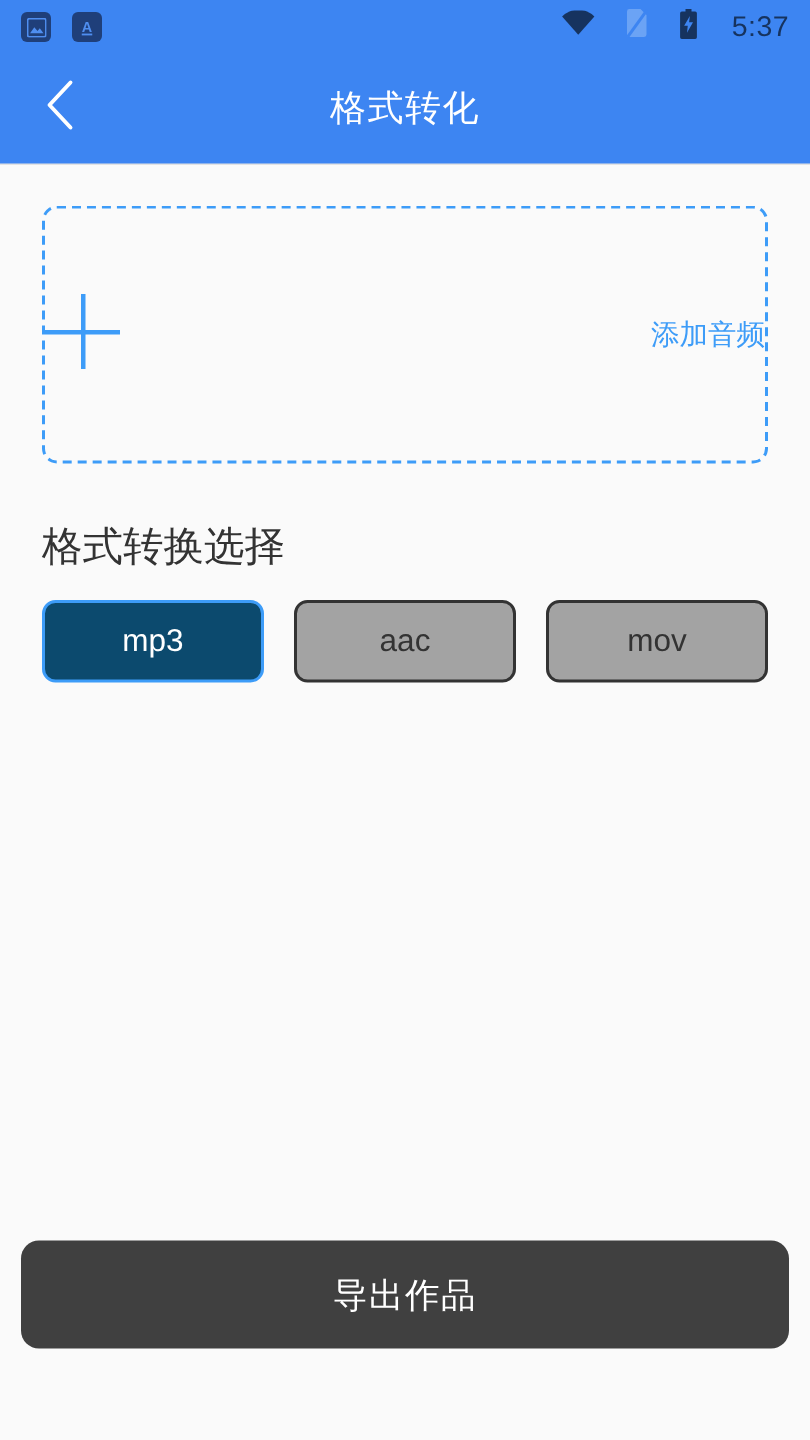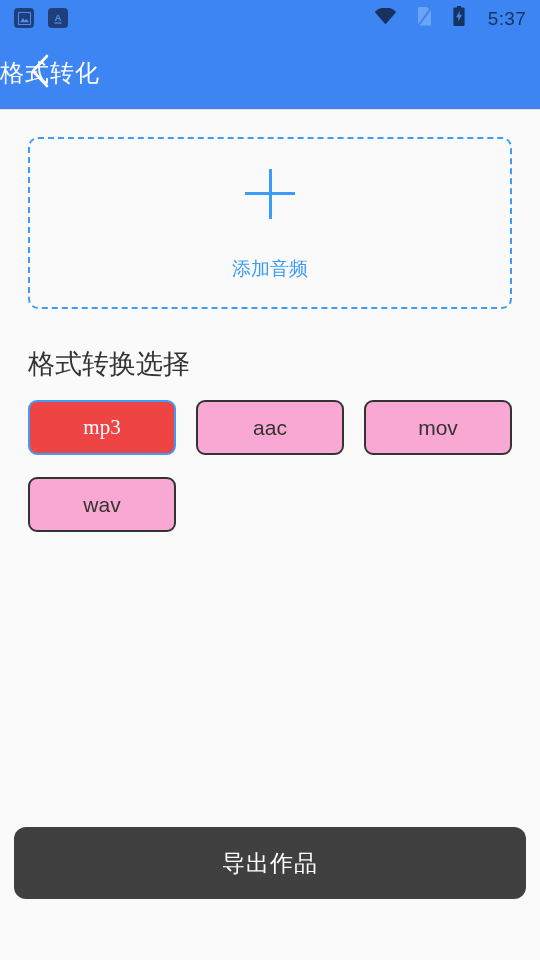--- a/index.html
+++ b/index.html
@@ -81,21 +81,21 @@
     left: 14px;
     top: 0;
     bottom: 0;
     width: 52px;
     display: flex;
     align-items: center;
     justify-content: center;
   }
   .appbar-title {
     width: 100%;
-    text-align: left;
+    text-align: center;
     color: #ffffff;
     font-size: 24px;
     letter-spacing: 1px;
     line-height: 1;
   }
 
   
   .content {
     flex: 1;
     display: flex;
@@ -104,23 +104,23 @@
     box-sizing: border-box;
     background: #fafafa;
   }
 
   .dropzone {
     margin-top: 27px;
     height: 172px;
     border: 2px dashed #3d9cf8;
     border-radius: 10px;
     display: flex;
-    flex-direction: column;
-    align-items: center;
-    justify-content: center;
+    flex-direction: row;
+    align-items: center;
+    justify-content: space-between;
     box-sizing: border-box;
     background: #fafafa;
     gap: 36px;
   }
   .plus-icon {
     width: 50px;
     height: 50px;
     position: relative;
     margin-bottom: 4px;
   }
@@ -162,29 +162,28 @@
     gap: 22px 20px;
   }
   .fmt-btn {
     height: 55px;
     border-radius: 9px;
     display: flex;
     align-items: center;
     justify-content: center;
     font-size: 21px;
     box-sizing: border-box;
-    background: #f9a8d4;
+    background: #a3a3a3;
     border: 2px solid #333333;
     color: #333333;
   }
   .fmt-btn.selected {
-    background: #ef4444;
+    background: #0c4a6e;
     border-color: #3d9cf8;
     color: #ffffff;
-    font-family: Liberation Serif, serif;
   }
 
   .spacer { flex: 1; }
 
   .export-btn {
     height: 72px;
     margin: 0 14px 61px 14px;
     background: #404040;
     border-radius: 12px;
     display: flex;
@@ -255,21 +254,20 @@
       <div class="plus-icon"></div>
       <div class="dropzone-label">添加音频</div>
     </div>
 
     <div class="section-title">格式转换选择</div>
 
     <div class="format-grid">
       <div class="fmt-btn selected">mp3</div>
       <div class="fmt-btn">aac</div>
       <div class="fmt-btn">mov</div>
-      <div class="fmt-btn">wav</div>
     </div>
 
     <div class="spacer"></div>
   </div>
 
   <div class="export-btn">导出作品</div>
 
 </div>
 
 </body></html>

